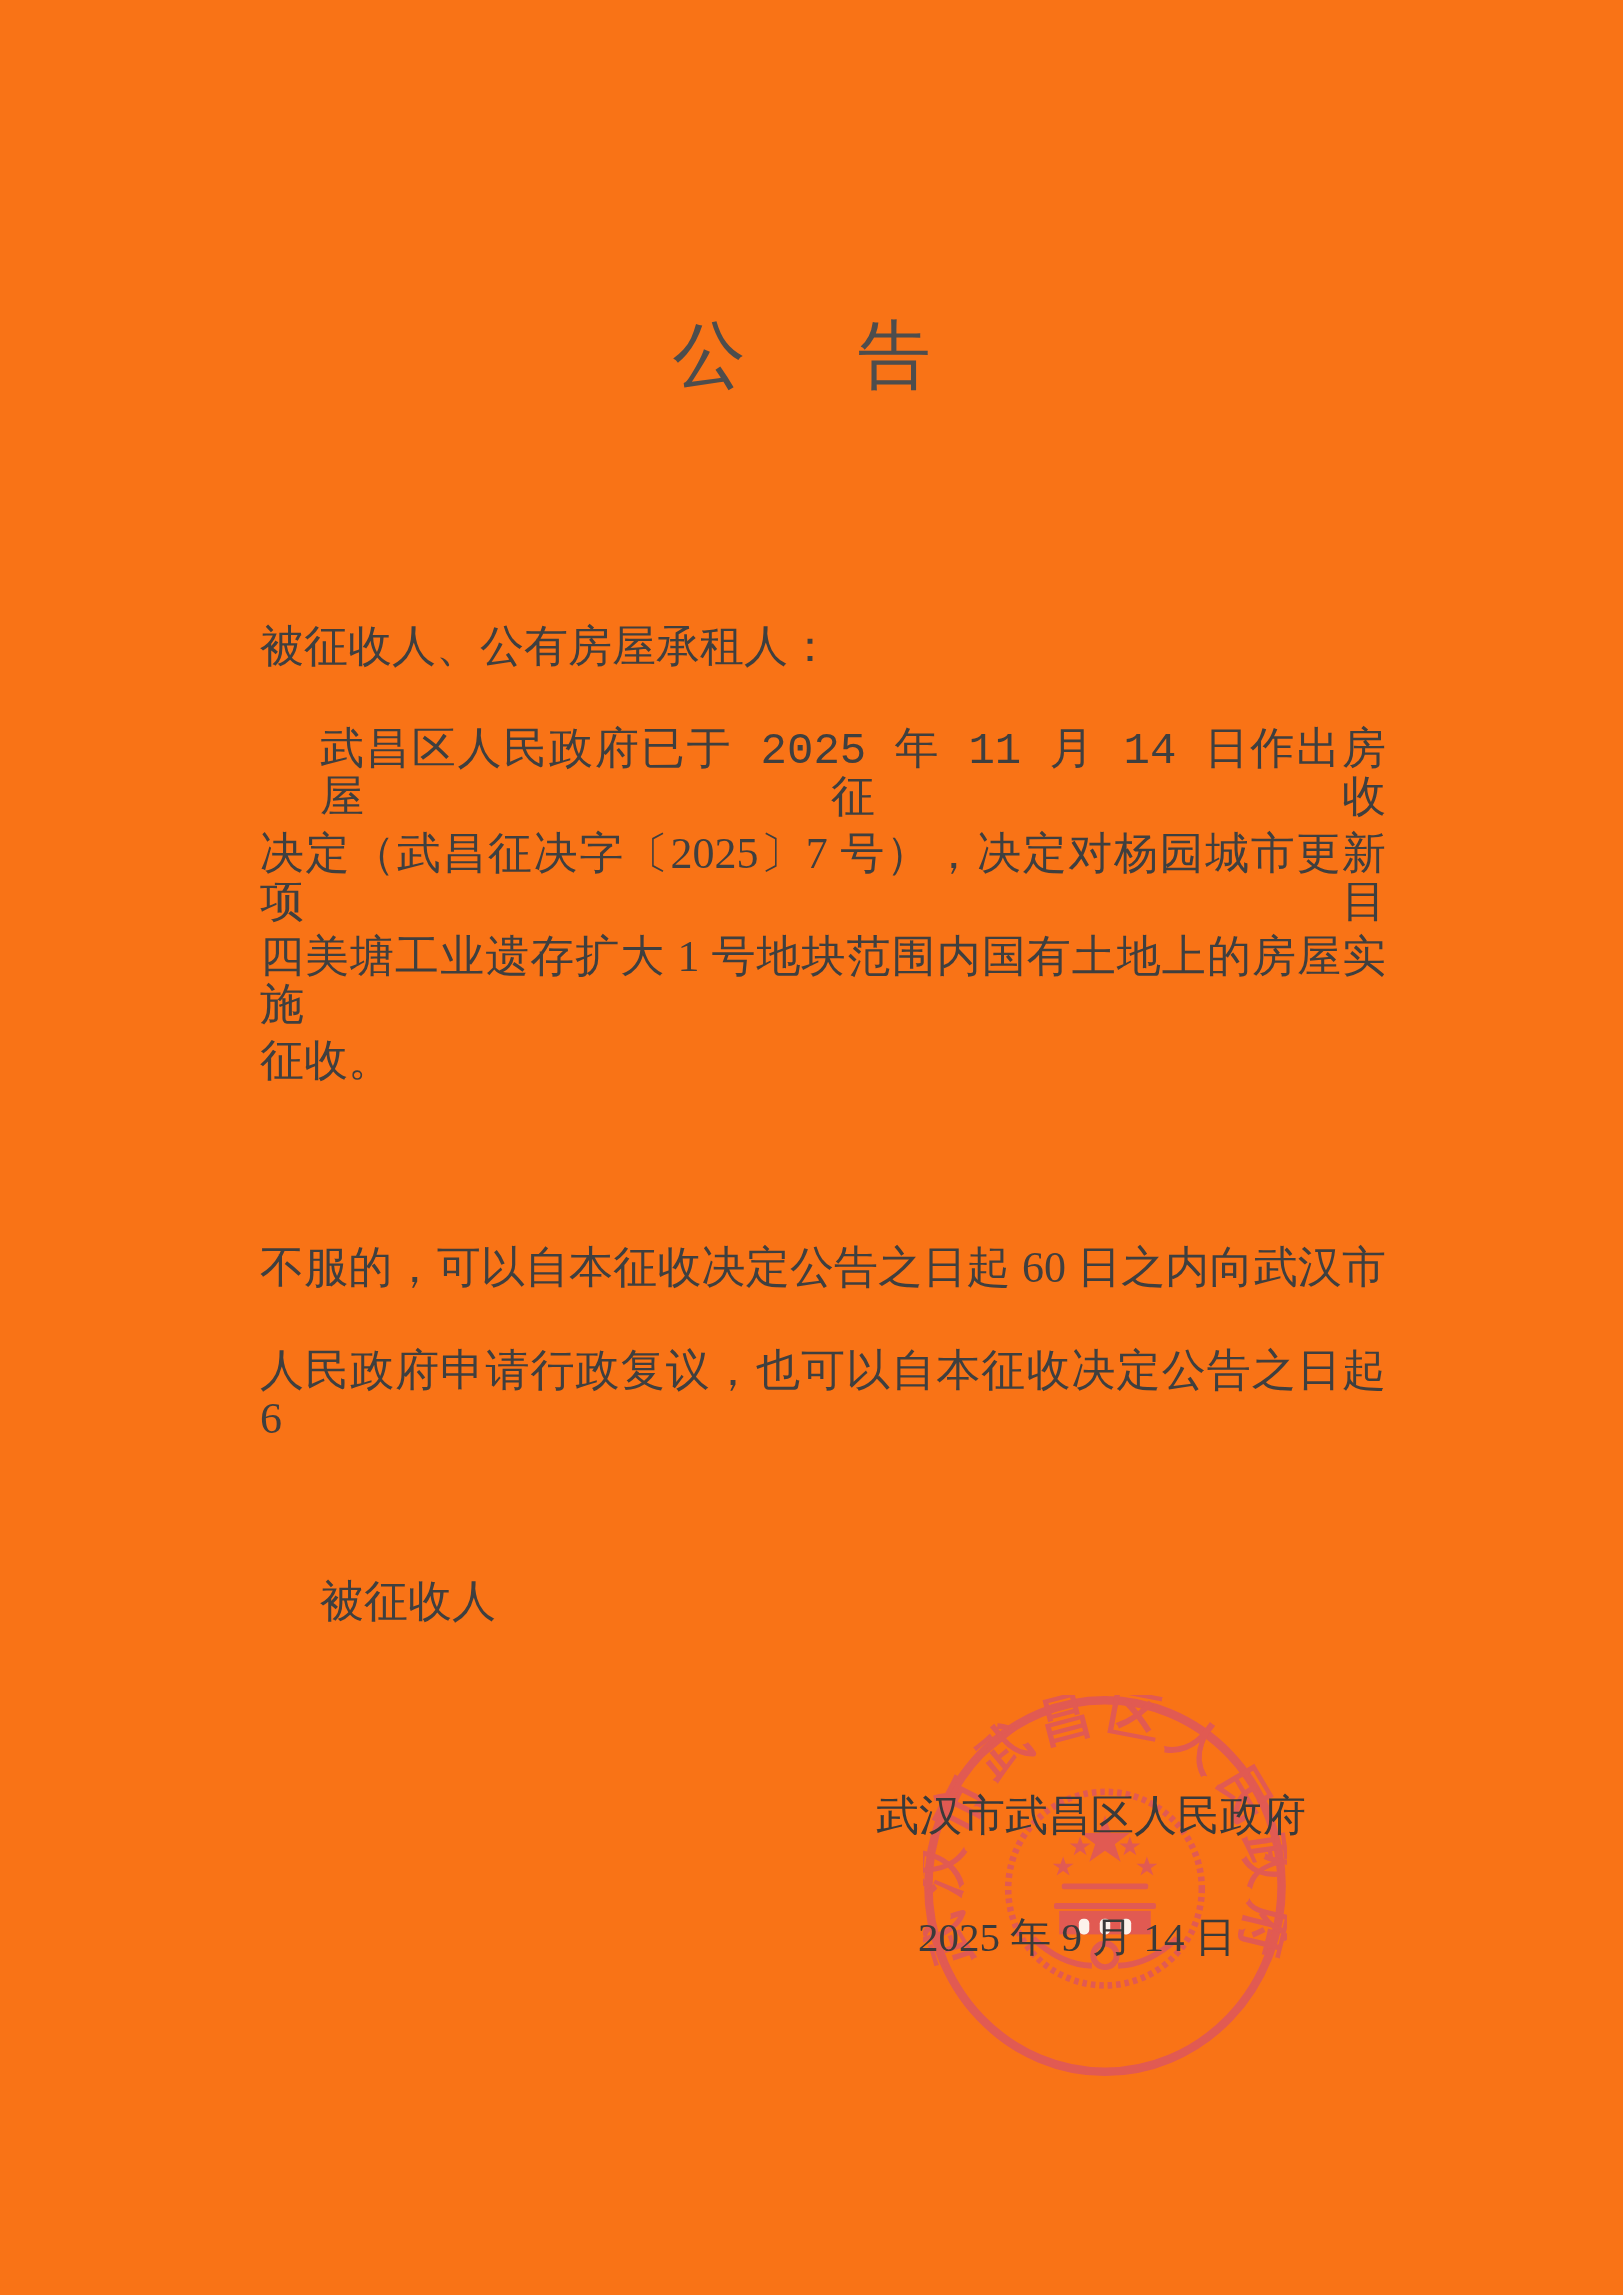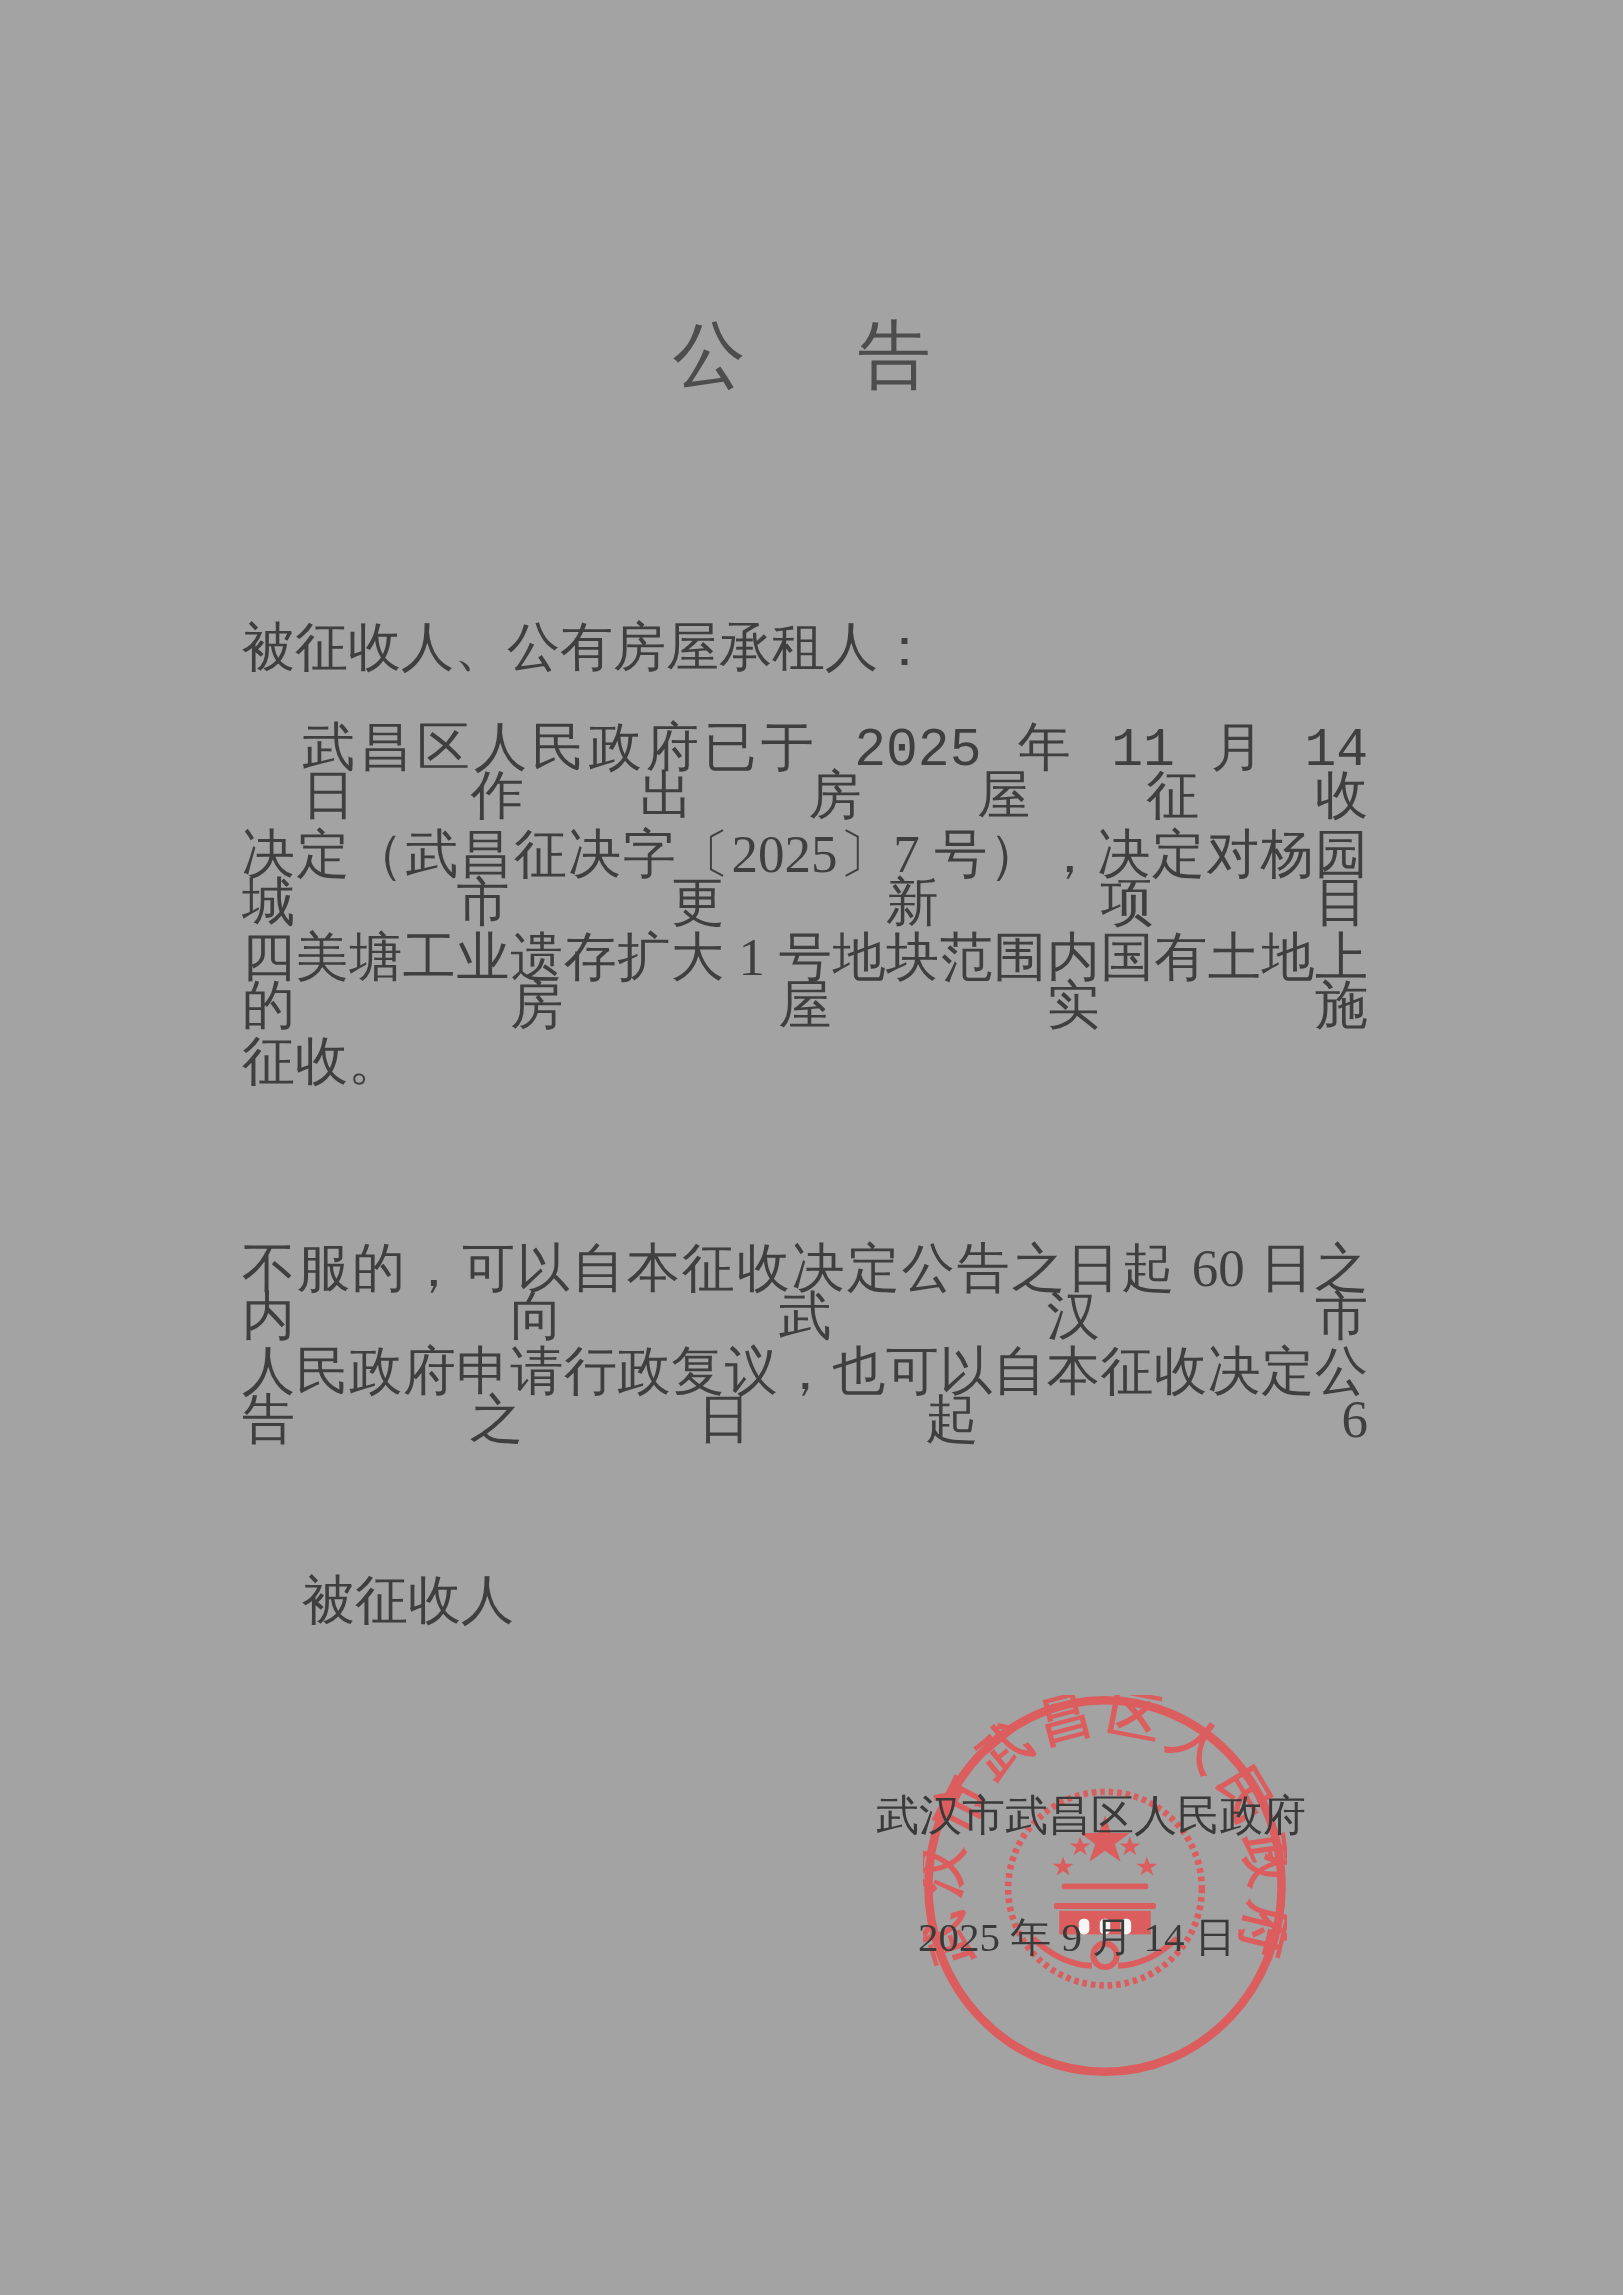--- a/index.html
+++ b/index.html
@@ -1,39 +1,39 @@
 <!DOCTYPE html>
 <html style="font-size:10.5px"><head>
 <meta charset="utf-8">
 <style>
   html,body{margin:0;padding:0;background:#e9e9e9;}
   .page{
     position:relative;
     width:1623px;height:2295px;
     margin:0 auto;
-    background:#a3a3a3;
+    background:#f97316;
     overflow:hidden;
     font-family:"Liberation Serif","DejaVu Serif",serif;
     color:#3f3f3f;
   }
   .doc-title{
     position:absolute;
     left:0;top:313px;width:1623px;
     text-align:center;
     font-size:73px;
     line-height:85px;
     letter-spacing:19.6px;
     color:#4d4d4d;
     font-weight:500;
   }
   .line{
     position:absolute;
-    left:242px;width:1126px;
+    left:260px;width:1126px;
     box-sizing:border-box;
-    font-size:53px;
+    font-size:44px;
     line-height:48px;
     white-space:normal;
     color:#3f3f3f;
   }
   .just{text-align:justify;text-align-last:justify;}
   .indent{padding-left:60px;font-family:Liberation Mono, monospace;}
   .l1{top:623px;}
   .l2{top:727px;}
   .l3{top:830px;}
   .l4{top:933px;}

